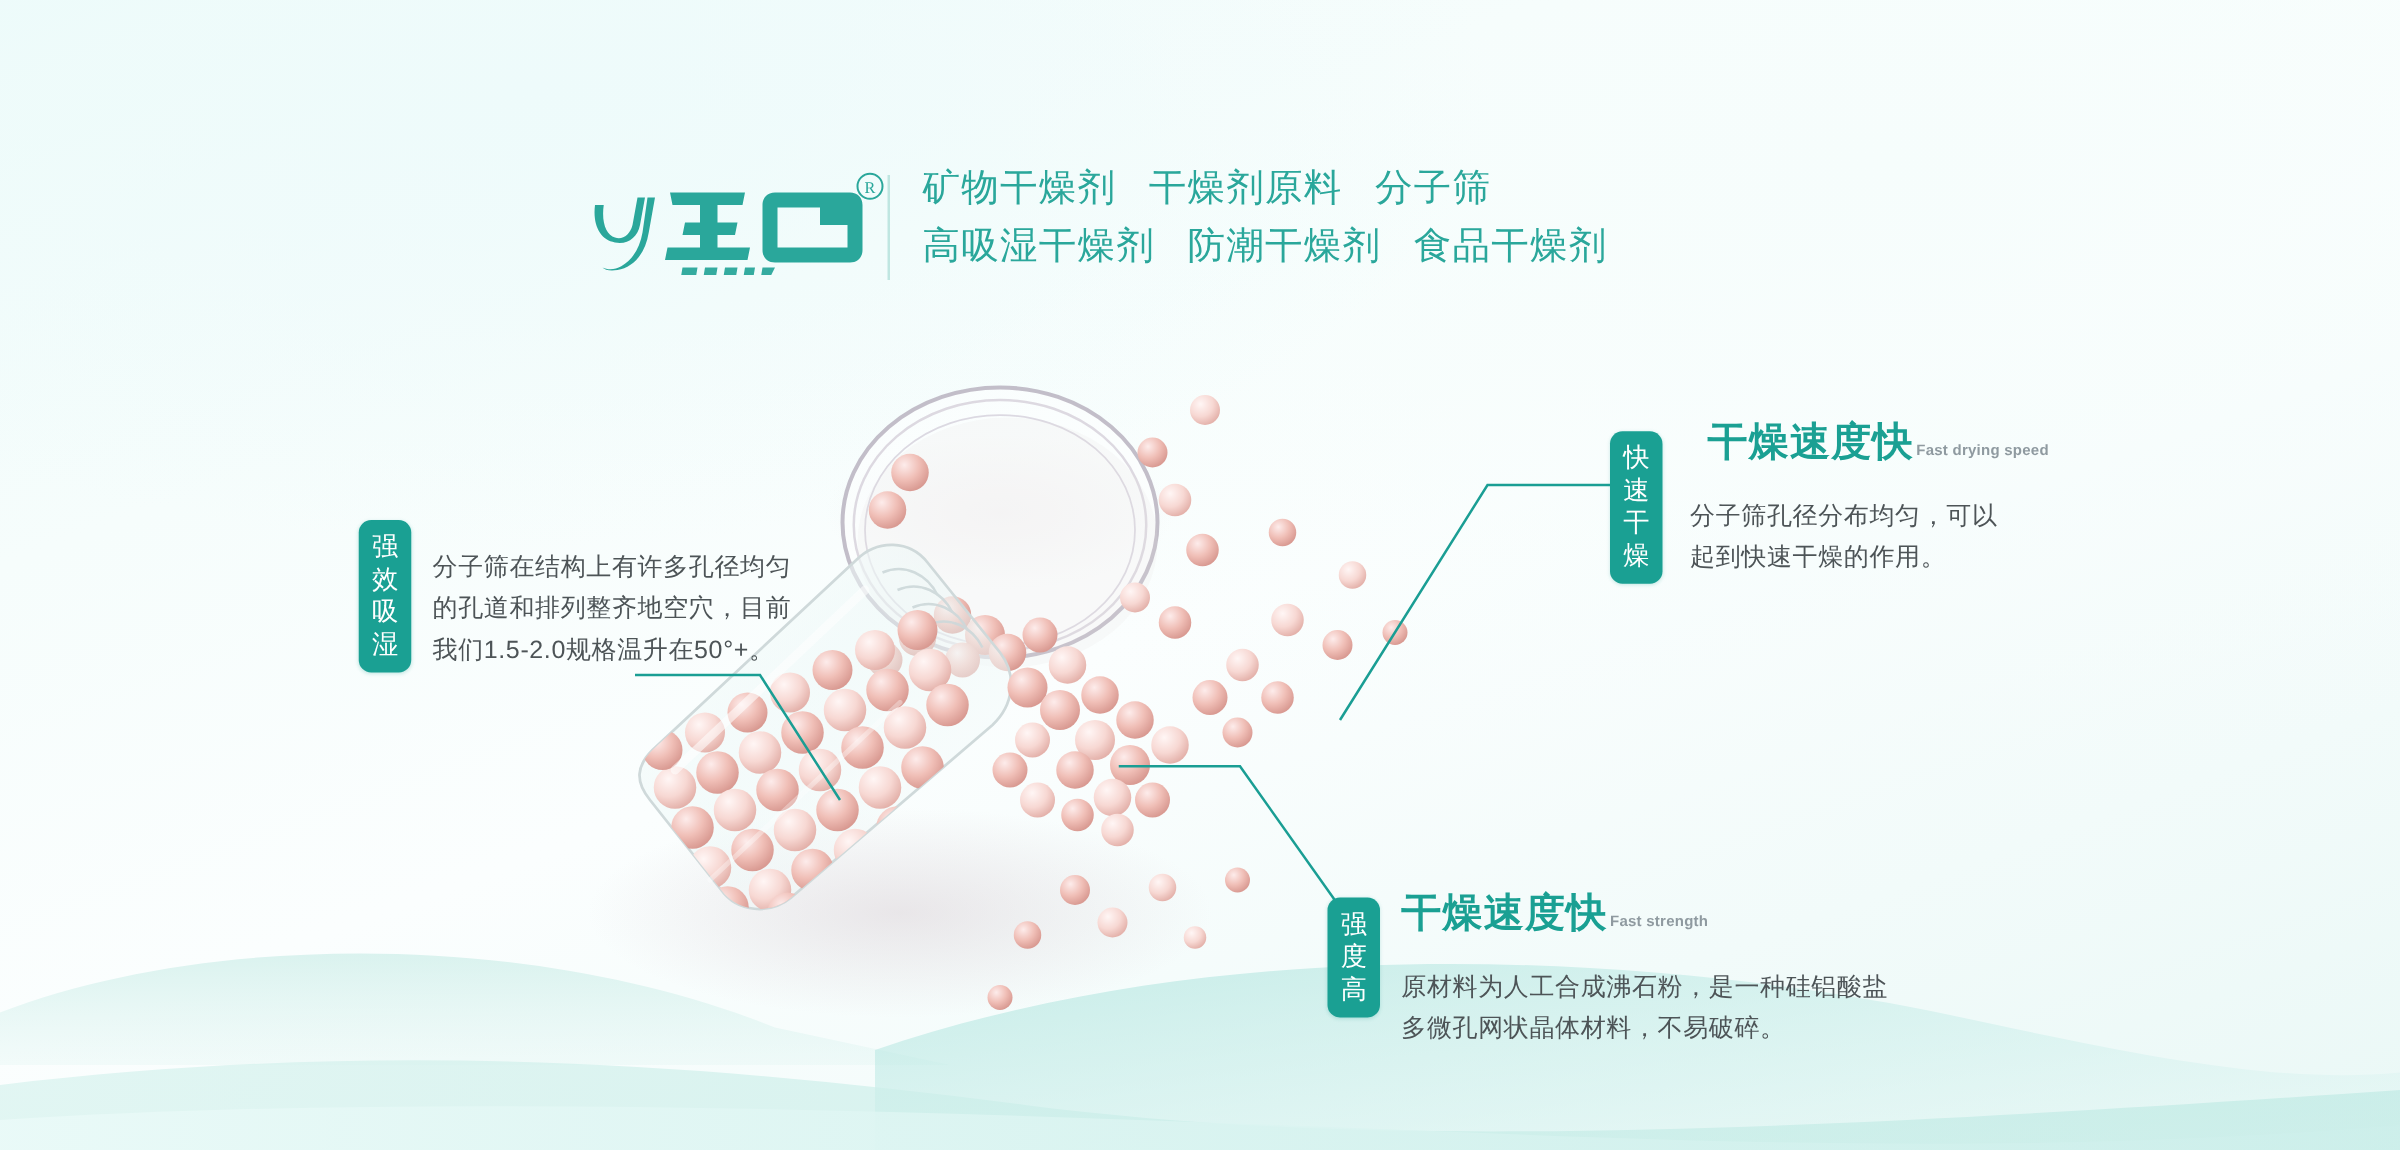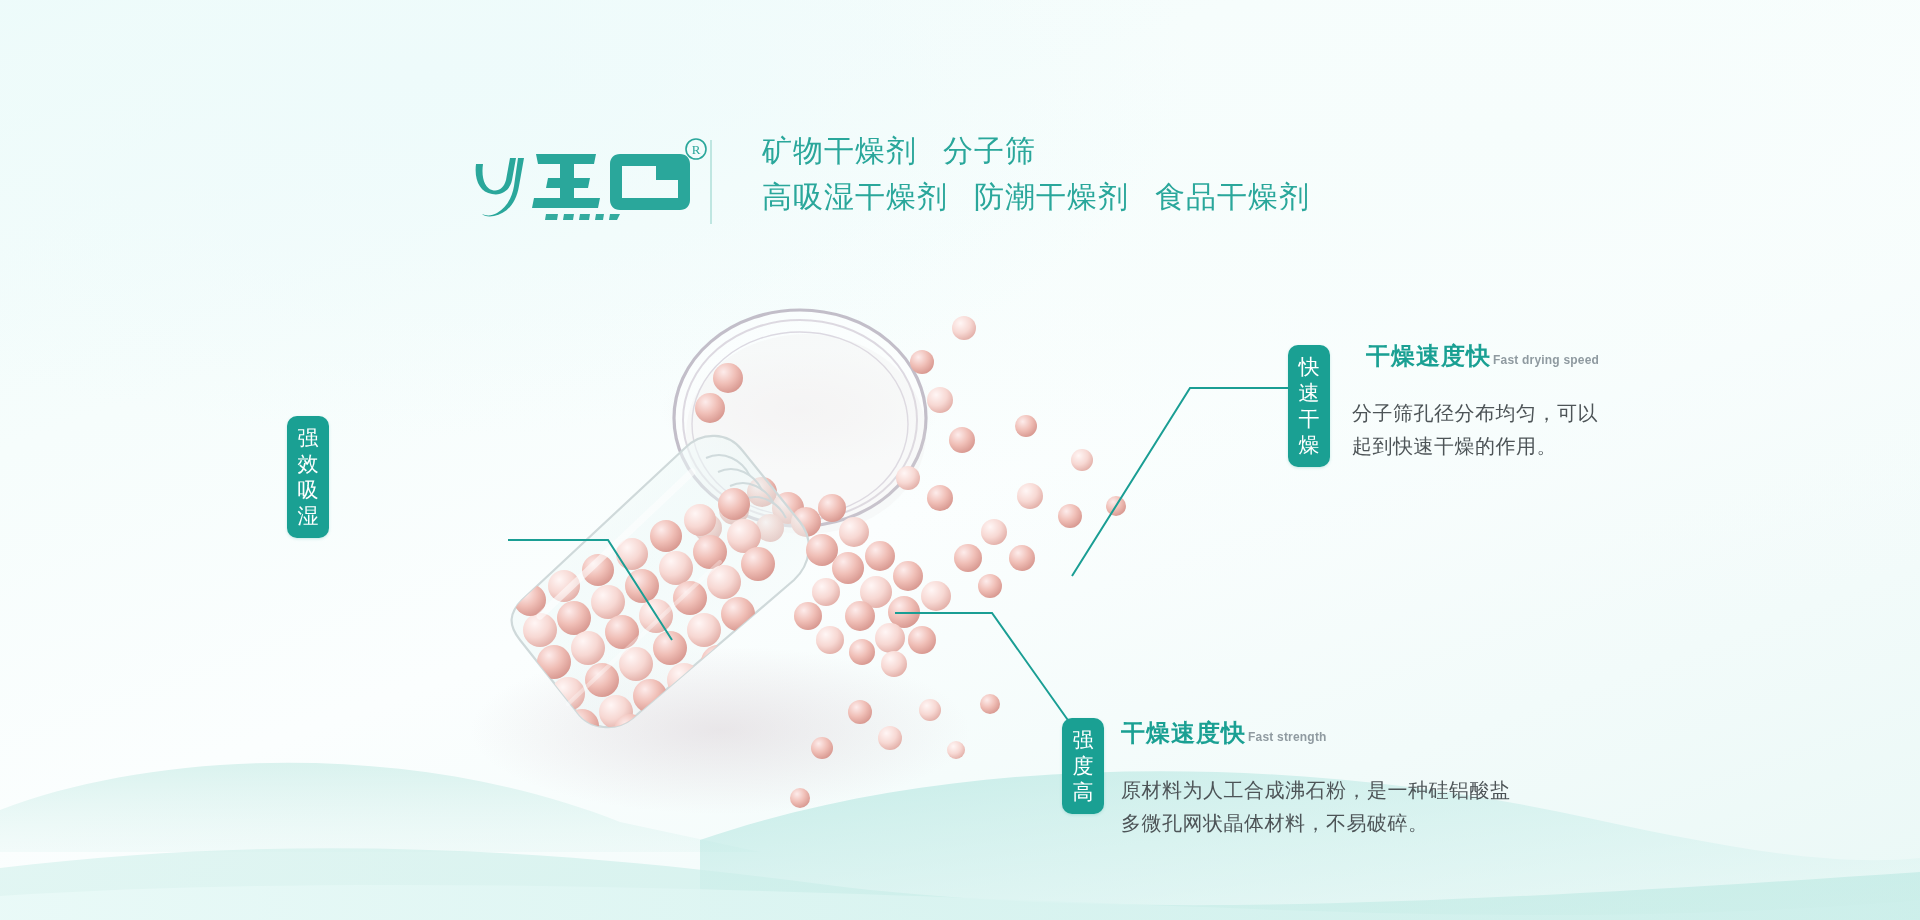--- a/index.html
+++ b/index.html
@@ -23,21 +23,20 @@
   .logo-svg{display:block;}
   .nav-divider{
     position:absolute;left:710px;top:140px;width:2px;height:84px;
     background:#bfe6e1;
   }
   .nav{position:absolute;left:738px;top:128px;width:760px;}
   .nav-row{
     display:flex;align-items:flex-end;white-space:nowrap;
     color:#2aa79b;font-size:30px;line-height:46px;letter-spacing:1px;
     font-weight:400;
-    margin-left:24px;
   }
   .nav-row .nav-item{margin-right:26px;cursor:pointer;}
   .nav-row .nav-item:last-child{margin-right:0;}
 
   
   .photo{position:absolute;left:470px;top:300px;width:800px;height:540px;pointer-events:none;}
 
   
   .connectors{position:absolute;left:0;top:0;width:1920px;height:920px;pointer-events:none;}
 
@@ -48,21 +47,21 @@
     background:#1aa093;
     color:#ffffff;font-size:21px;line-height:26px;letter-spacing:0px;
     display:flex;flex-direction:column;align-items:center;justify-content:center;
     padding:9px 0;box-sizing:border-box;flex:0 0 auto;
     box-shadow:0 1px 3px rgba(26,160,147,.22);
   }
   .badge span{display:block;}
   .callout-body{margin-left:17px;}
   .callout-head{display:flex;align-items:baseline;white-space:nowrap;}
   .callout-title{
-    color:#1aa093;font-size:24px;font-weight:bold;letter-spacing:1px;line-height:30px;
+    color:#1aa093;font-size:32px;font-weight:bold;letter-spacing:1px;line-height:30px;font-family:Liberation Mono, monospace;
   }
   .callout-sub{
     color:#8f9aa0;font-size:12px;margin-left:2px;line-height:30px;letter-spacing:.2px;font-weight:bold;
   }
   .callout-text{
     color:#4d5457;font-size:20px;line-height:33px;letter-spacing:.5px;margin-top:22px;
     white-space:pre-line;
   }
 
   
@@ -136,20 +135,21 @@
         <text x="226" y="26" text-anchor="middle" font-size="13" font-family="'Liberation Serif',serif" fill="#2aa79b">R</text>
       </g>
     </svg>
   </div>
 
   <div class="nav-divider"></div>
 
   <div class="nav">
     <div class="nav-row">
       <span class="nav-item">矿物干燥剂</span>
+      <span class="nav-item">干燥剂原料</span>
       <span class="nav-item">分子筛</span>
     </div>
     <div class="nav-row">
       <span class="nav-item">高吸湿干燥剂</span>
       <span class="nav-item">防潮干燥剂</span>
       <span class="nav-item">食品干燥剂</span>
     </div>
   </div>
 
   <svg class="photo" viewBox="0 0 800 540">
@@ -320,20 +320,23 @@
   </svg>
 
   <div class="callout" id="callout-absorption">
     <div class="badge">
       <span>强</span>
       <span>效</span>
       <span>吸</span>
       <span>湿</span>
     </div>
     <div class="callout-body">
+      <div class="callout-text">分子筛在结构上有许多孔径均匀
+的孔道和排列整齐地空穴，目前
+我们1.5-2.0规格温升在50°+。</div>
     </div>
   </div>
 
   <div class="callout" id="callout-speed">
     <div class="badge">
       <span>快</span>
       <span>速</span>
       <span>干</span>
       <span>燥</span>
     </div>

